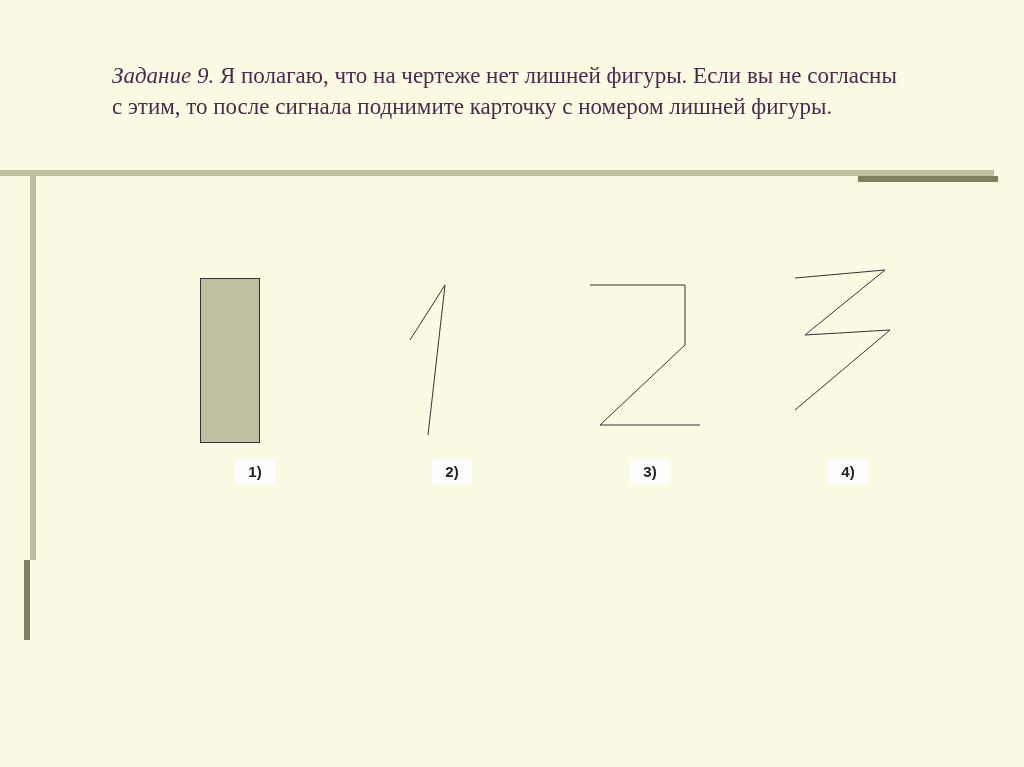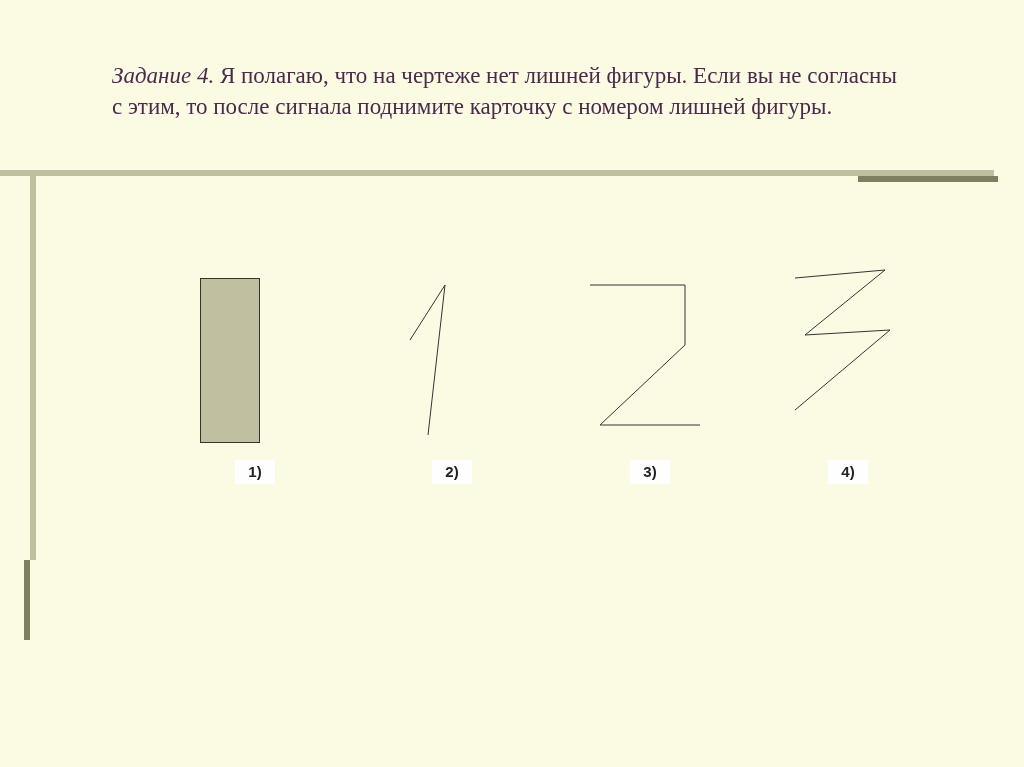--- a/index.html
+++ b/index.html
@@ -82,21 +82,21 @@
     font-weight: bold;
     color: #222;
     text-align: center;
     line-height: 24px;
   }
 </style>
 </head>
 <body>
 
 <div class="title-block">
-  <span class="task-label">Задание 4.</span><span> Я полагаю, что на чертеже нет лишней фигуры. Если вы не согласны с этим, то после сигнала поднимите карточку с номером лишней фигуры.</span>
+  <span class="task-label">Задание 9.</span><span> Я полагаю, что на чертеже нет лишней фигуры. Если вы не согласны с этим, то после сигнала поднимите карточку с номером лишней фигуры.</span>
 </div>
 
 <div class="bar-light"></div>
 <div class="bar-dark"></div>
 <div class="side-bar-light"></div>
 <div class="side-bar-dark"></div>
 
 <div class="figure-rect"></div>
 
 <svg class="drawing" style="left:400px; top:280px;" width="70" height="160">

